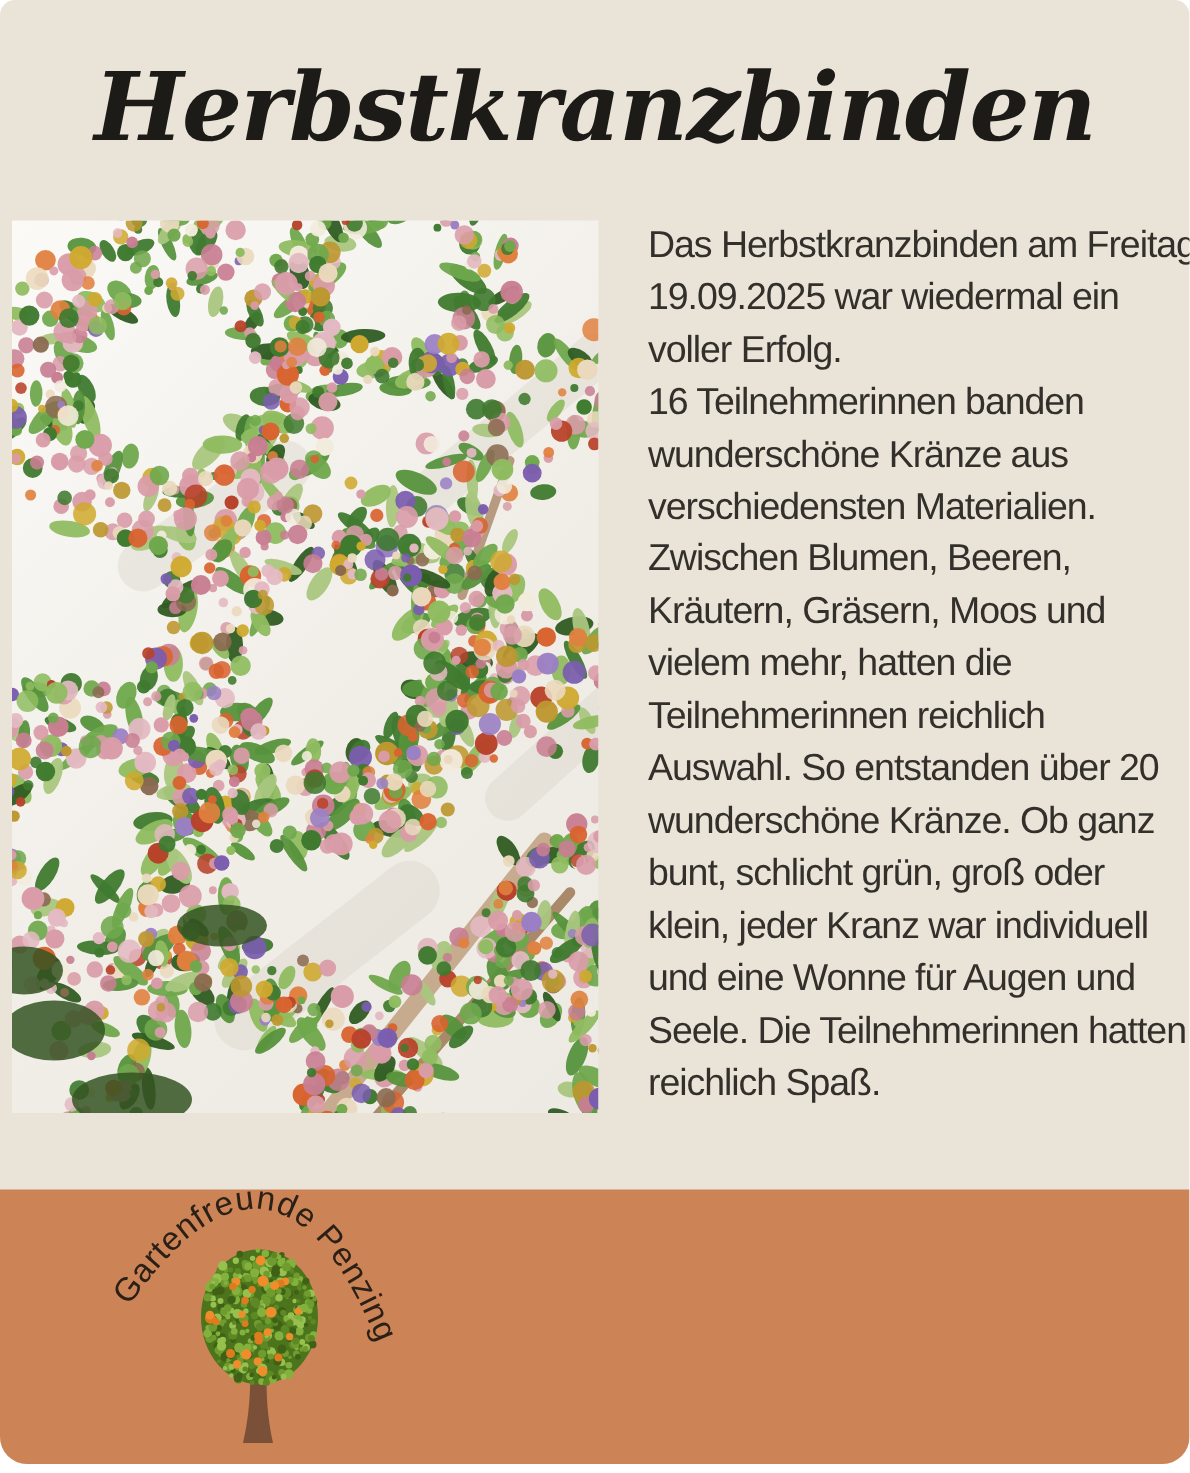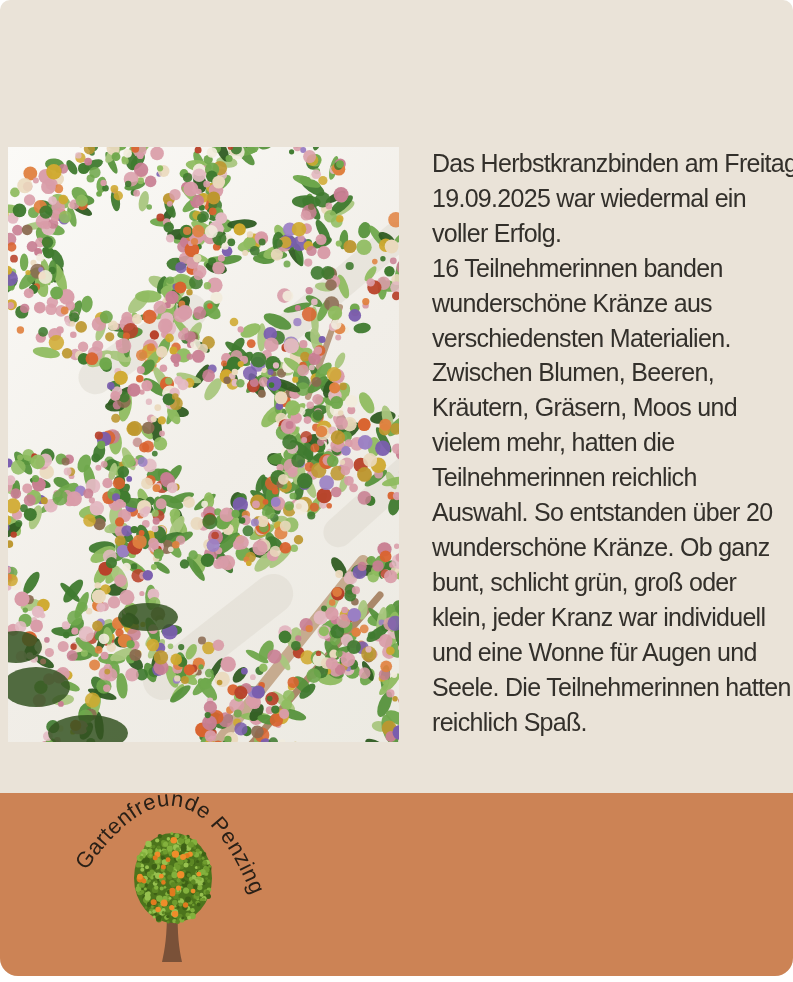--- a/index.html
+++ b/index.html
@@ -60,20 +60,21 @@
     letter-spacing:0.5px;
     fill:var(--logo_text);
   }
 </style>
 </head>
 <body>
 
 <div class="card">
   <div class="card-bg"></div>
 
+  <h1 class="page-title">Herbstkranzbinden</h1>
 
   <div class="photo-frame">
     <svg viewBox="0 0 391 595" preserveAspectRatio="none">
       <g id="photo-shadows">
           <rect x="60" y="180" width="150" height="34" fill="#dcd7cd" opacity="0.45" transform="rotate(-35 135 197)" rx="17"></rect>
           <rect x="250" y="120" width="170" height="30" fill="#dcd7cd" opacity="0.45" transform="rotate(-40 335 135)" rx="15"></rect>
           <rect x="120" y="470" width="180" height="40" fill="#dcd7cd" opacity="0.45" transform="rotate(-38 210 490)" rx="20"></rect>
           <rect x="300" y="330" width="150" height="30" fill="#dcd7cd" opacity="0.45" transform="rotate(-42 375 345)" rx="15"></rect>
         </g>
       <g id="photo-branches">

